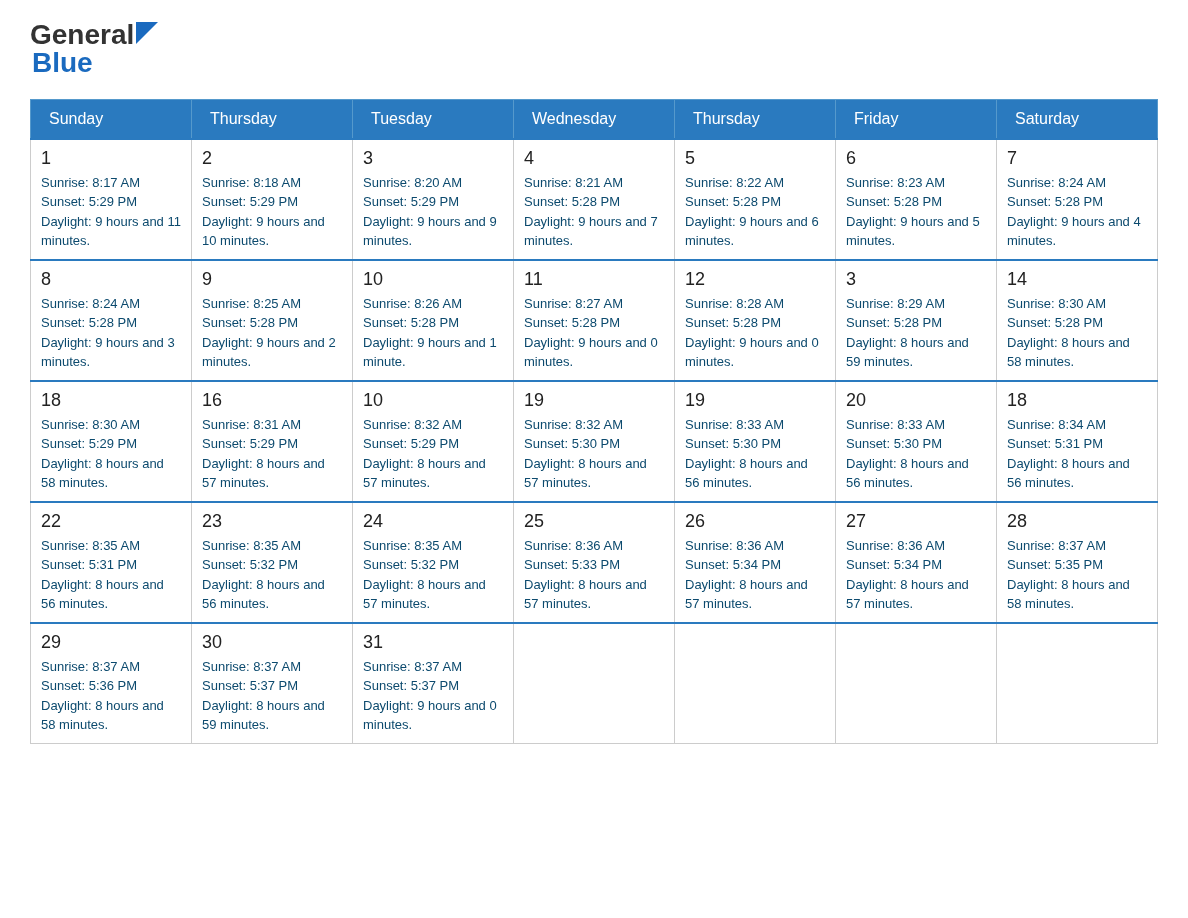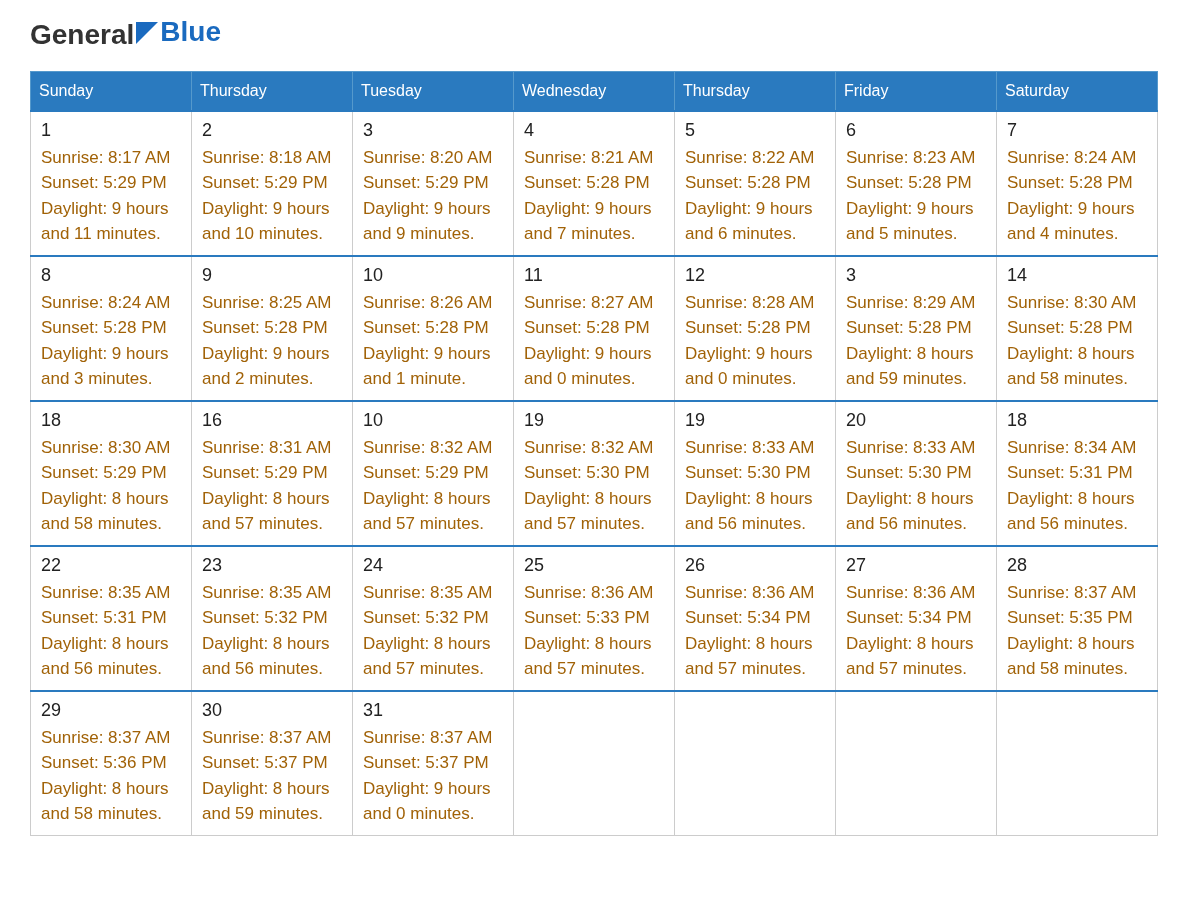--- a/index.html
+++ b/index.html
@@ -11,20 +11,21 @@
       padding: 20px 30px;
     }
     .header {
       display: flex;
       justify-content: space-between;
       align-items: flex-start;
       margin-bottom: 20px;
     }
     .logo {
       display: flex;
+      flex-direction: column;
       align-items: flex-start;
     }
     .logo-text {
       font-size: 28px;
       font-weight: bold;
       color: #333;
       line-height: 1.1;
     }
     .logo-line {
       color: #1a6abf;
@@ -47,41 +48,41 @@
     .calendar {
       width: 100%;
       border-collapse: collapse;
       border: 1px solid #aaa;
     }
     .calendar th {
       background-color: #2a7abf;
       color: #fff;
       font-size: 16px;
       font-weight: normal;
-      padding: 10px 8px;
+      padding: 10px 18px;
       text-align: left;
       border: 1px solid #5599cc;
     }
     .calendar td {
       vertical-align: top;
       border: 1px solid #ccc;
       padding: 8px 10px;
       width: 14.28%;
       min-height: 110px;
     }
     .day-number {
       font-size: 18px;
       font-weight: normal;
       color: #222;
       margin-bottom: 4px;
       display: block;
     }
     .day-info {
-      font-size: 17px;
-      color: #a16207;
+      font-size: 13px;
+      color: #0c4a6e;
       line-height: 1.5;
     }
     .empty-cell {
       background: #fff;
     }
     tr.week-row td {
       border-top: 2px solid #2a7abf;
     }
   </style>
 </head>

